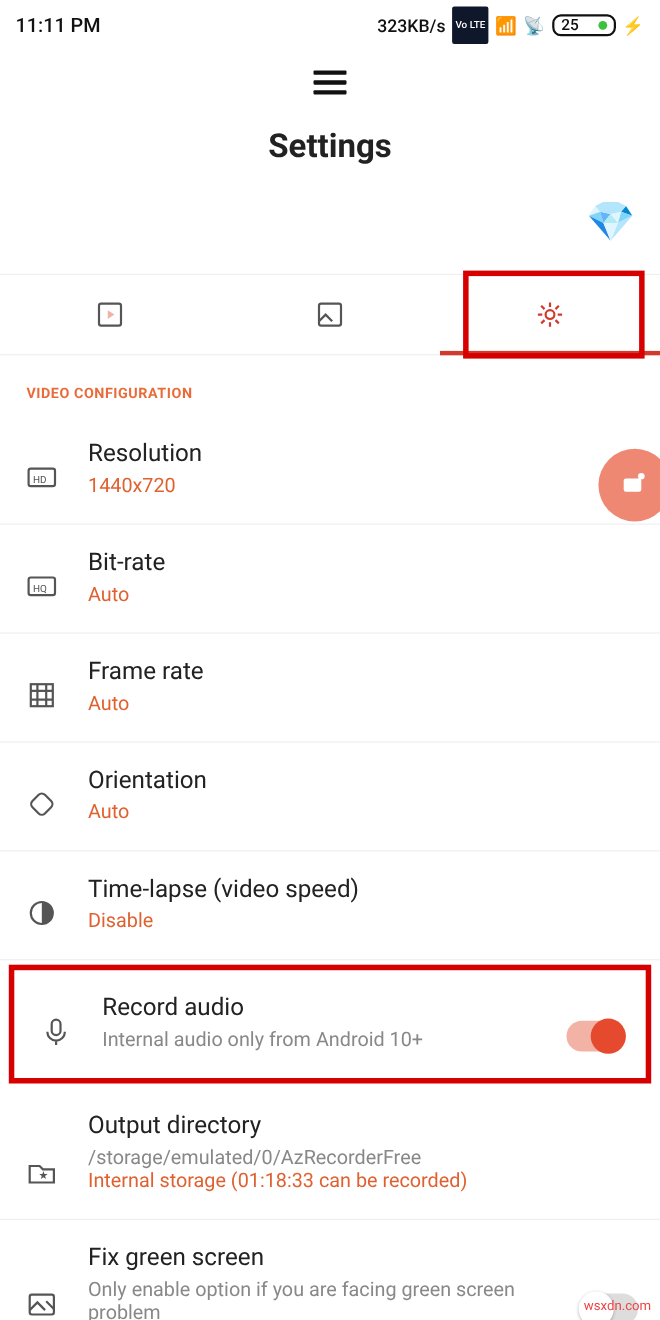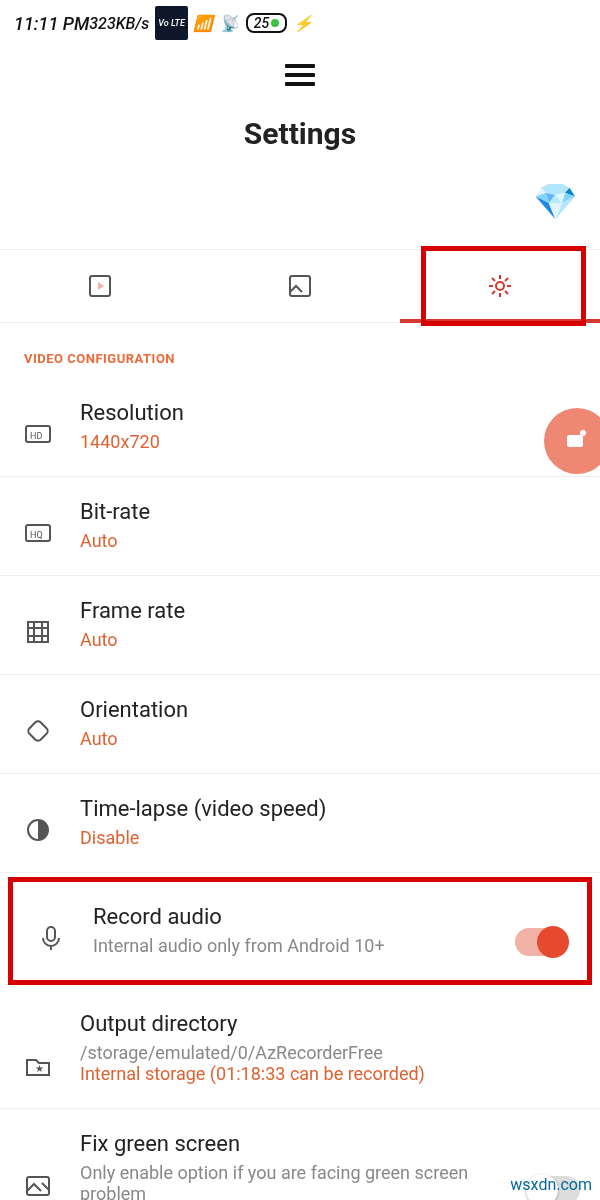--- a/index.html
+++ b/index.html
@@ -1,20 +1,20 @@
 <!DOCTYPE html>
 <html><head>
 <meta charset="utf-8">
 <style>
 * { margin:0; padding:0; box-sizing:border-box; font-family: Roboto, -apple-system, Arial, sans-serif; }
 body { width:600px; height:1200px; background:#fff; color:#333; overflow:hidden; position:relative; }
 
-.statusbar { display:flex; align-items:center; padding:6px 14px; font-size:18px; font-weight:500; color:#111;font-style:italic; }
+.statusbar { display:flex; justify-content:space-between; align-items:center; padding:6px 14px; font-size:18px; font-weight:500; color:#111; }
 .statusbar .right { display:flex; align-items:center; gap:6px; font-size:16px; }
-.battery { border:2px solid #111; border-radius:8px; padding:0 6px; font-size:14px; display:inline-flex; align-items:center;}
+.battery { border:2px solid #111; border-radius:8px; padding:0 6px; font-size:14px; display:inline-flex; align-items:center;gap:16px;}
 .battery-dot{ width:8px;height:8px;border-radius:50%; background:#3cc23c; display:inline-block; margin-left:2px;}
 
 .headerbar { display:flex; align-items:center; padding:18px 22px 20px; gap:30px;flex-direction:column; }
 .ham { width:30px; height:22px; display:flex; flex-direction:column; justify-content:space-between; }
 .ham span{ height:4px; background:#111; border-radius:1px;}
 .title { font-size:30px; font-weight:700; color:#222;}
 .diamond { margin-left:auto; font-size:36px; color:#3aa0e8;}
 
 .tabs { display:flex; border-top:1px solid #eee; border-bottom:1px solid #eee; margin-top:6px; position:relative;}
 .tab { flex:1; display:flex; align-items:center; justify-content:center; height:72px; color:#f0b2a6; font-size:26px;}
@@ -33,21 +33,21 @@
 .item-hl { border:5px solid #d60000; margin:4px 8px; }
 
 .switch { width:52px; height:28px; border-radius:14px; position:relative; margin-top:10px;}
 .switch.on { background:#f3b2a6;}
 .switch.on::after{ content:""; position:absolute; right:-2px; top:-2px; width:32px; height:32px; background:#e64a2e; border-radius:50%;}
 .switch.off { background:#ddd;}
 .switch.off::after{ content:""; position:absolute; left:-2px; top:-2px; width:32px; height:32px; background:#fff; border-radius:50%; box-shadow:0 1px 3px rgba(0,0,0,.3);}
 
 .fab { position:absolute; right:-10px; top:408px; width:66px; height:66px; border-radius:50%; background:#ef8873; display:flex; align-items:center; justify-content:center; color:#fff; font-size:28px;}
 
-.watermark { position:absolute; right:8px; bottom:6px; font-size:16px; color:#0369a1; }
+.watermark { position:absolute; right:8px; bottom:6px; font-size:12px; color:#ef4444; }
 
 svg { width:28px; height:28px; stroke:#555; stroke-width:2; fill:none;}
 </style>
 </head>
 <body>
 
 <div class="statusbar">
   <span>11:11 PM</span>
   <div class="right">
     <span>323KB/s</span>

